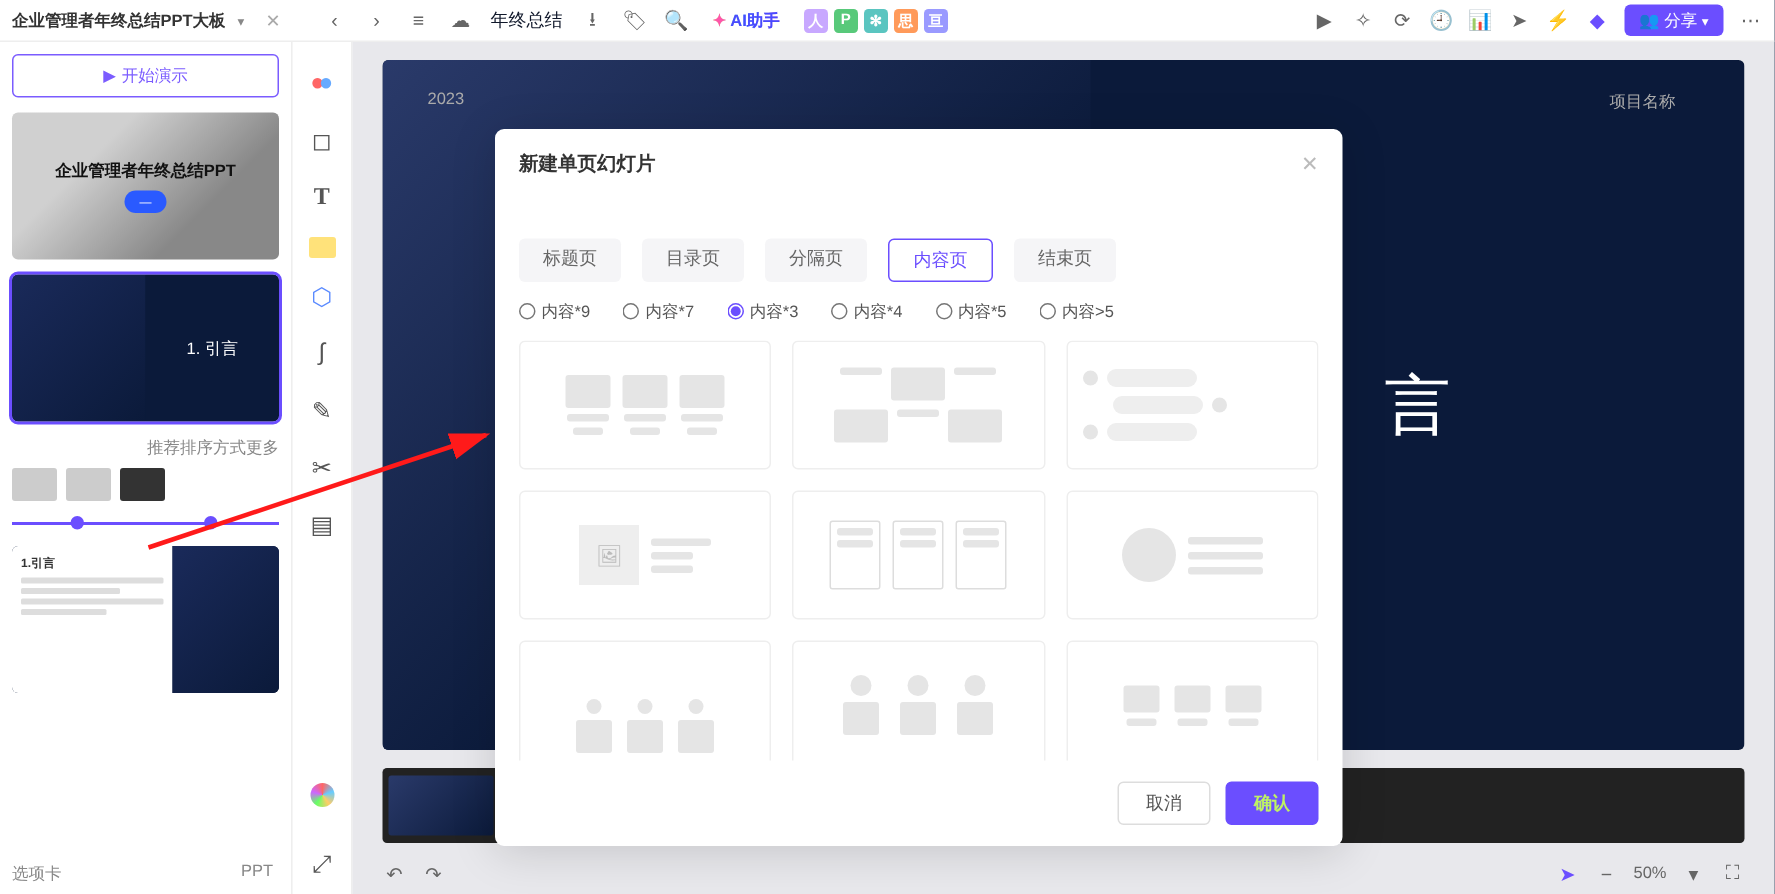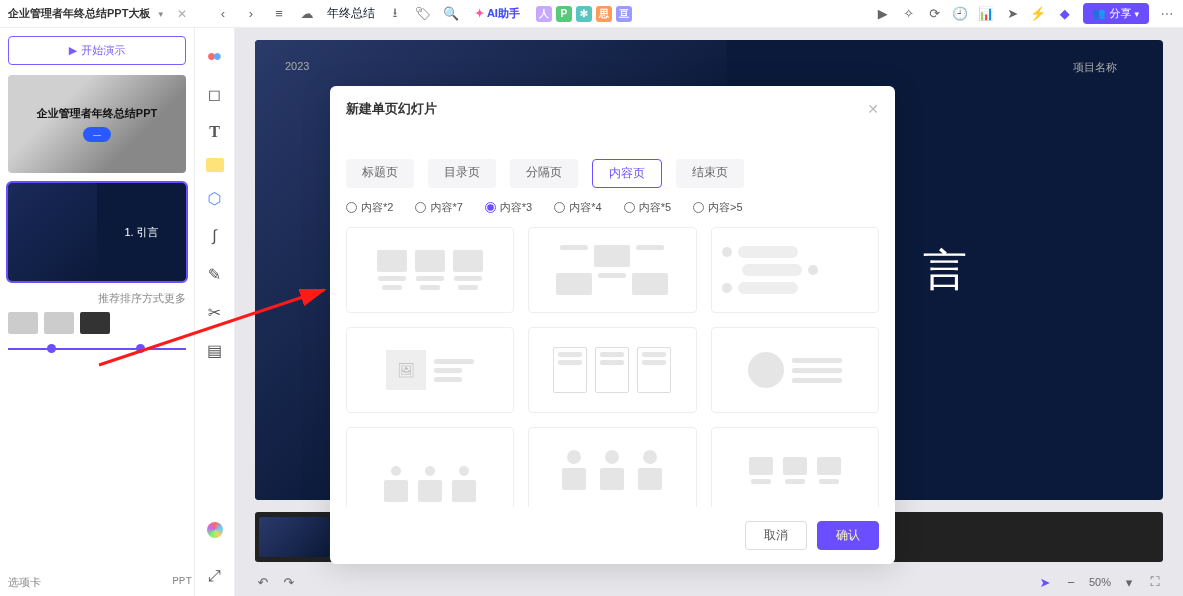--- a/index.html
+++ b/index.html
@@ -34,21 +34,21 @@
 .thumb.list .l { width: 60%; background: #fff; padding: 6px; }
 .thumb.list .l .hdr { font-size: 8px; color: #333; font-weight: 600; margin-bottom: 4px; }
 .thumb.list .l .ln { height: 4px; background: #ddd; margin: 3px 0; border-radius: 1px; }
 .thumb.list .r { width: 40%; background: linear-gradient(135deg,#1a2a5a,#0b1a3a); }
 .rec-row { display: flex; justify-content: flex-end; font-size: 11px; color: #888; margin: 4px 0 6px; }
 .rec-thumbs { display: flex; gap: 6px; }
 .rec-thumbs .rt { width: 30px; height: 22px; background: #ccc; border-radius: 2px; }
 .timeline { height: 10px; margin: 10px 0; position: relative; }
 .timeline::before { content: ""; position: absolute; top: 4px; left: 0; right: 0; height: 2px; background: #6b4eff; }
 .timeline .dot { position: absolute; top: 0; width: 9px; height: 9px; border-radius: 50%; background: #6b4eff; }
-.bottom-tabs { position: absolute; bottom: 6px; left: 8px; right: 2px; display: flex; justify-content: space-between; font-size: 11px; color: #888; font-family: Liberation Mono, monospace; }
+.bottom-tabs { position: absolute; bottom: 6px; left: 8px; right: 12px; display: flex; justify-content: space-between; font-size: 11px; color: #888; }
 
 
 .rail { width: 40px; background: #fff; border-right: 1px solid #eee; display: flex; flex-direction: column; align-items: center; gap: 14px; padding-top: 16px; }
 .rail .ri { width: 24px; height: 24px; display: flex; align-items: center; justify-content: center; color: #555; font-size: 16px; border-radius: 4px; }
 .rail .ri.colors { background: conic-gradient(#f66,#6cf,#fc6,#6f6,#c6f,#f66); border-radius: 50%; width: 16px; height: 16px; }
 .rail-bottom { margin-top: auto; margin-bottom: 12px; }
 
 
 .canvas-wrap { flex: 1; background: #e8e8ec; display: flex; flex-direction: column; position: relative; }
 .canvas { margin: 12px 20px; flex: 1; background: #f0f0f0; border-radius: 4px; position: relative; overflow: hidden; }
@@ -83,21 +83,21 @@
 .tpl .col { display: flex; flex-direction: column; gap: 4px; align-items: center; }
 .tpl .row { display: flex; gap: 6px; }
 .tpl .ln { width: 28px; height: 5px; background: #e5e5e5; border-radius: 2px; }
 .tpl .sq { width: 30px; height: 22px; }
 .tpl .circ { width: 36px; height: 36px; border-radius: 50%; background: #e5e5e5; }
 .tpl .img { width: 40px; height: 40px; background: #eee; display: flex; align-items: center; justify-content: center; color: #bbb; font-size: 14px; }
 .tpl .pill { width: 60px; height: 12px; border-radius: 6px; background: #eee; }
 .tpl .dot2 { width: 10px; height: 10px; border-radius: 50%; background: #e5e5e5; }
 .mfoot { display: flex; justify-content: flex-end; gap: 10px; margin-top: 14px; }
 .btn { font-size: 12px; padding: 5px 18px; border-radius: 4px; border: 1px solid #ddd; background: #fff; color: #555; }
-.btn.primary { background: #6b4eff; border-color: #6b4eff; color: #fef9c3; }
+.btn.primary { background: #6b4eff; border-color: #6b4eff; color: #bef264; font-weight: bold; }
 </style>
 </head>
 <body>
 
 <div class="topbar">
   <span class="doc-title">企业管理者年终总结PPT大板</span>
   <span class="arrow-dn">▾</span>
   <span class="close-x">✕</span>
 
   <div class="topbar-ctr">
@@ -155,20 +155,30 @@
     <div class="rec-thumbs">
       <div class="rt"></div>
       <div class="rt"></div>
       <div class="rt" style="background:#333"></div>
     </div>
     <div class="timeline">
       <span class="dot" style="left:22%"></span>
         <span class="dot" style="left:72%"></span>
     </div>
 
+    <div class="thumb list">
+      <div class="l">
+        <div class="hdr">1.引言</div>
+        <div class="ln"></div>
+          <div class="ln" style="width:70%"></div>
+        <div class="ln"></div>
+          <div class="ln" style="width:60%"></div>
+      </div>
+      <div class="r"></div>
+    </div>
 
 
     <div class="bottom-tabs">
       <span>选项卡</span>
       <span>PPT</span>
     </div>
   </div>
 
   <div class="rail">
     <div class="ri">
@@ -221,21 +231,21 @@
   <div class="tabs" id="mtabs">
       <div class="tab">标题页</div>
       <div class="tab">目录页</div>
       <div class="tab">分隔页</div>
       <div class="tab active">内容页</div>
       <div class="tab">结束页</div>
     </div>
   <div class="radios" id="mradios">
       <label>
         <input type="radio" name="cc" style="">
-        <span>内容*2</span>
+        <span>内容*9</span>
       </label>
       <label>
         <input type="radio" name="cc" style="">
         <span>内容*7</span>
       </label>
       <label>
         <input type="radio" name="cc" checked="" style="">
         <span>内容*3</span>
       </label>
       <label>

